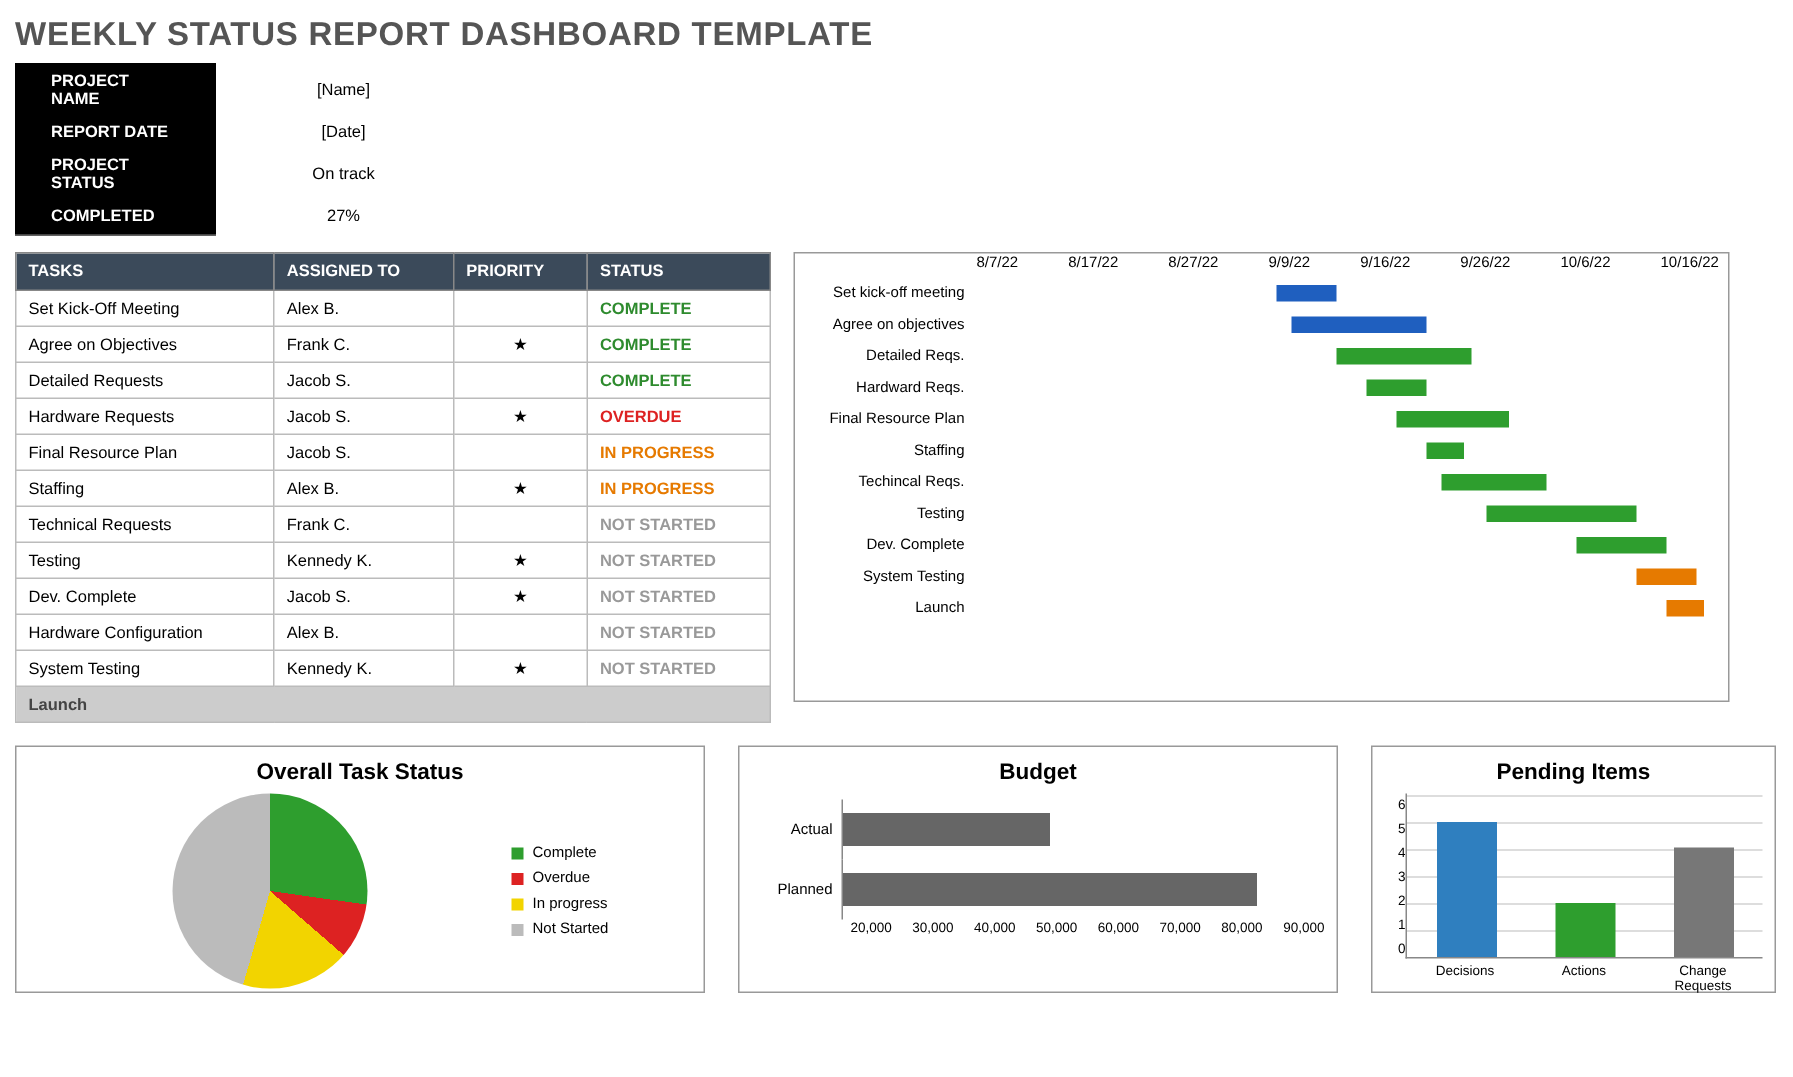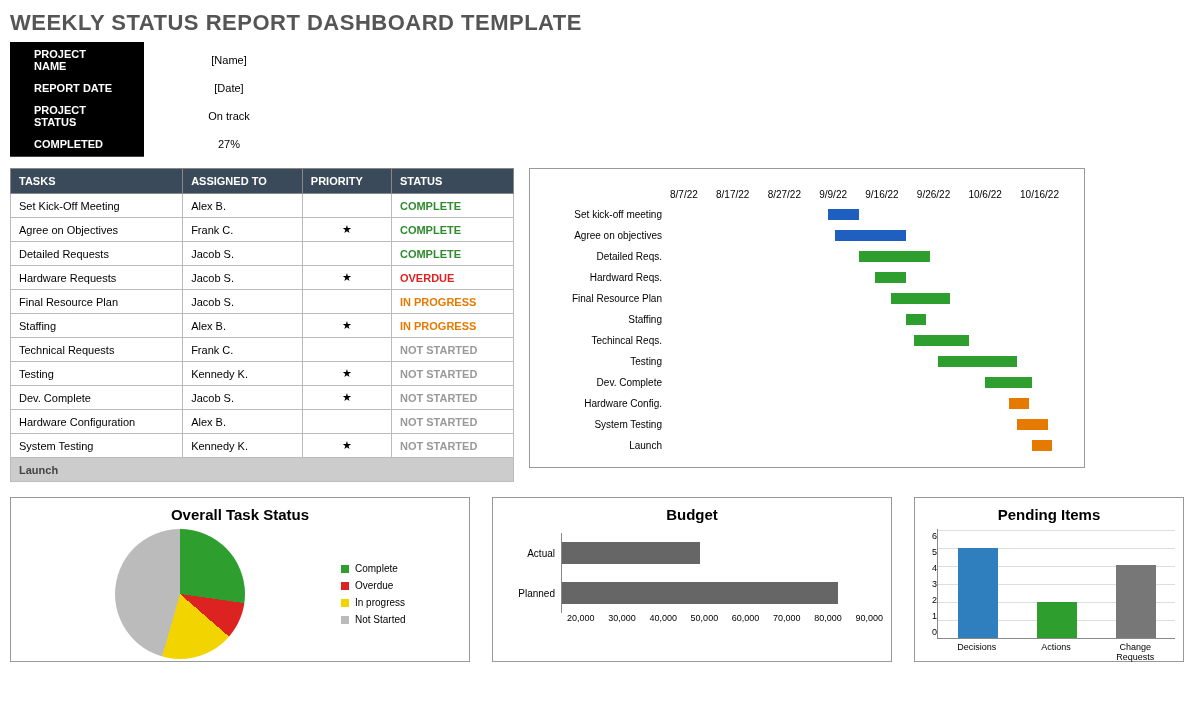--- a/index.html
+++ b/index.html
@@ -12,21 +12,21 @@
   .section { display: flex; gap: 15px; margin-top: 10px; }
   .tasks-table { border-collapse: collapse; width: 504px; }
   .tasks-table th { background: #3b4a5a; color: #fff; font-size: 11px; text-align: left; padding: 6px 8px; border: 1px solid #888; }
   .tasks-table td { border: 1px solid #bbb; padding: 4px 8px; font-size: 11px; height: 24px; }
   .tasks-table .launch-row td { background: #ccc; font-weight: bold; color: #444; }
   .priority-cell { text-align: center; font-size: 14px; }
   .status-complete { color: #2e8b2e; font-weight: bold; font-size: 10px; }
   .status-overdue { color: #d22; font-weight: bold; font-size: 10px; }
   .status-inprogress { color: #e67a00; font-weight: bold; font-size: 10px; }
   .status-notstarted { color: #999; font-weight: bold; font-size: 10px; }
-  .gantt { border: 1px solid #999; width: 556px; height: 300px; position: relative; padding: 20px; }
+  .gantt { border: 1px solid #999; width: 624px; height: 300px; position: relative; padding: 1px; }
   .gantt-dates { display: flex; justify-content: space-between; font-size: 10px; margin-left: 120px; margin-right: 5px; margin-bottom: 4px;}
   .gantt-row { display: flex; align-items: center; height: 21px; }
   .gantt-label { width: 120px; text-align: right; font-size: 10px; padding-right: 8px; }
   .gantt-bars { flex: 1; position: relative; height: 14px; }
   .gantt-bar { position: absolute; height: 11px; top: 1px; }
   .bar-blue { background: #1f5fbf; }
   .bar-green { background: #2e9e2e; }
   .bar-orange { background: #e67a00; }
   .bottom-row { display: flex; gap: 22px; margin-top: 15px; }
   .chart-box { border: 1px solid #999; padding: 8px; }
@@ -223,26 +223,20 @@
             <div class="gantt-bar bar-green" style="left: 68%; width: 20%;"></div>
           </div>
         </div>
         <div class="gantt-row">
           <div class="gantt-label">Dev. Complete</div>
           <div class="gantt-bars">
             <div class="gantt-bar bar-green" style="left: 80%; width: 12%;"></div>
           </div>
         </div>
         <div class="gantt-row">
-          <div class="gantt-label">Hardware Config.</div>
-          <div class="gantt-bars">
-            <div class="gantt-bar bar-orange" style="left: 86%; width: 5%;"></div>
-          </div>
-        </div>
-        <div class="gantt-row">
           <div class="gantt-label">System Testing</div>
           <div class="gantt-bars">
             <div class="gantt-bar bar-orange" style="left: 88%; width: 8%;"></div>
           </div>
         </div>
         <div class="gantt-row">
           <div class="gantt-label">Launch</div>
           <div class="gantt-bars">
             <div class="gantt-bar bar-orange" style="left: 92%; width: 5%;"></div>
           </div>

